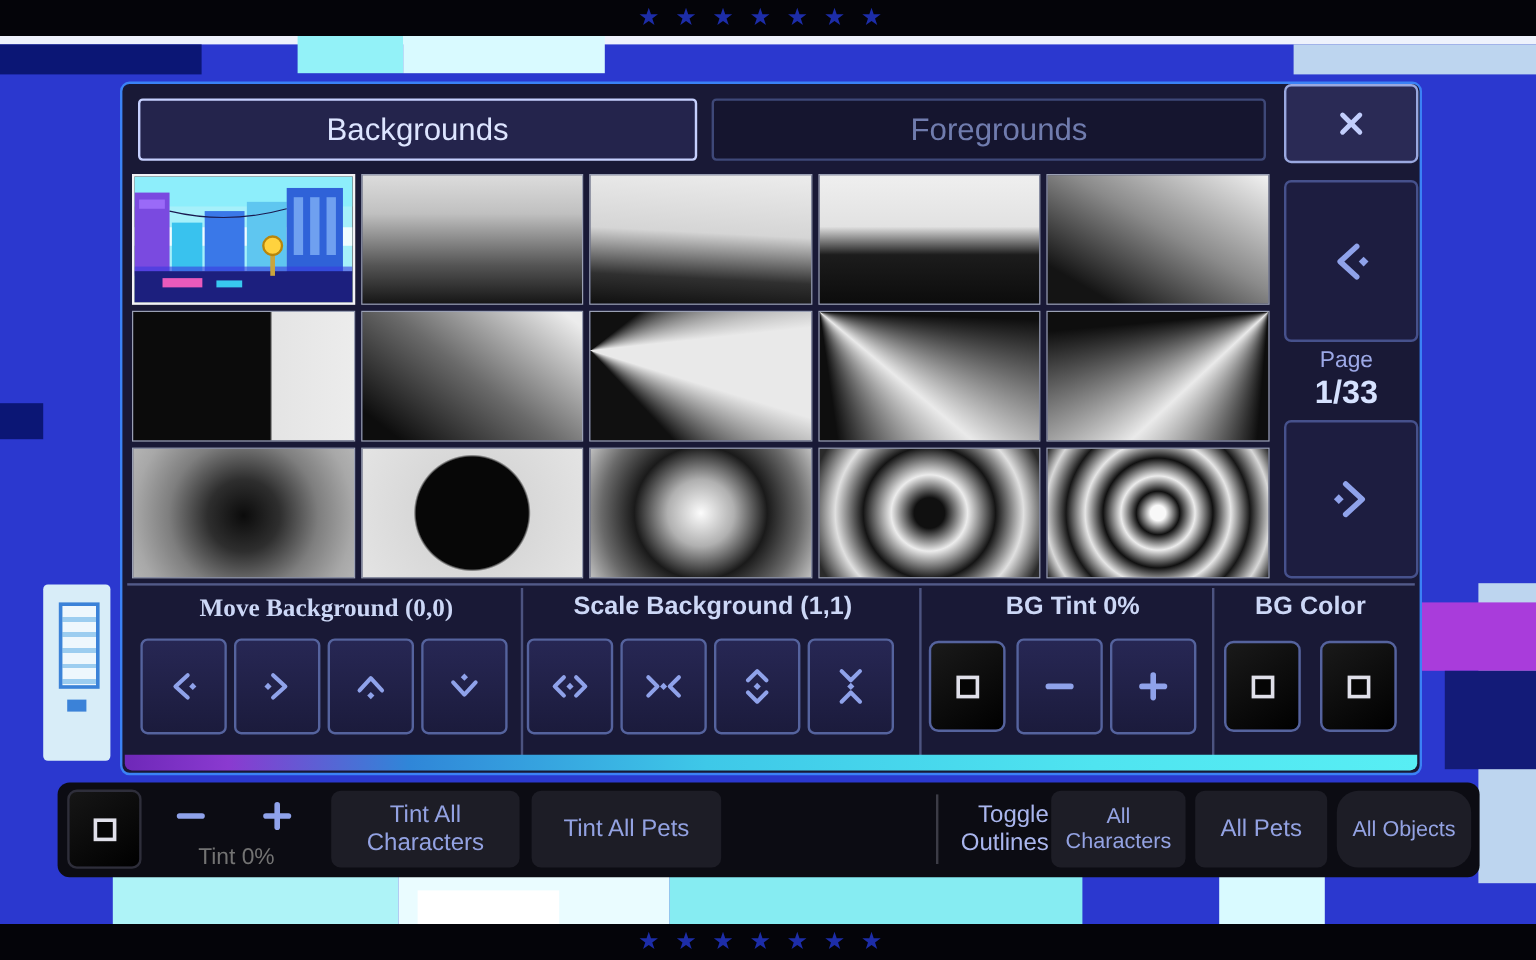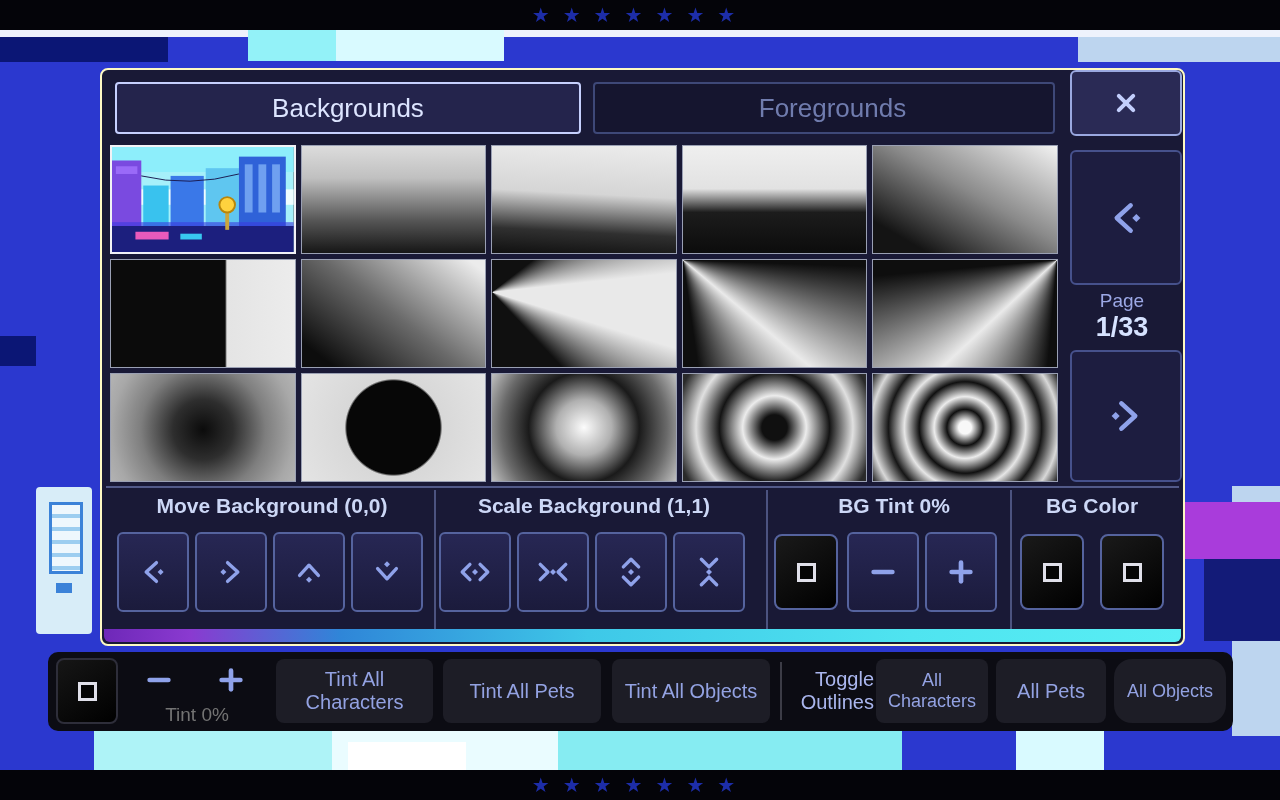--- a/index.html
+++ b/index.html
@@ -24,21 +24,21 @@
   .vending{position:absolute;left:36px;top:487px;width:56px;height:147px;background:#d8edf8;border-radius:4px;}
   .vend-screen{position:absolute;left:13px;top:15px;width:28px;height:66px;border:3px solid #3b82d8;
     background:repeating-linear-gradient(180deg,#eef7fd 0 9px,#9ccdf0 9px 13px);}
   .vend-slot{position:absolute;left:20px;top:96px;width:16px;height:10px;background:#3b82d8;}
   
   .border-bar{position:absolute;left:0;width:1280px;height:30px;background:#040409;text-align:center;}
   .border-bar.top{top:0;} .border-bar.bottom{top:770px;}
   .stars{display:inline-block;line-height:30px;font-size:20px;letter-spacing:13px;color:#1d2da8;}
   
   .dialog{position:absolute;left:100px;top:68px;width:1085px;height:578px;background:#191936;
-    border:2px solid #fef9c3;border-radius:8px;box-sizing:border-box;}
+    border:2px solid #3b82f6;border-radius:8px;box-sizing:border-box;}
   .tab{position:absolute;top:12px;height:52px;display:flex;align-items:center;justify-content:center;
     font-size:26px;border-radius:4px;cursor:pointer;background:#15152f;border:2px solid #3e4878;
     color:#707cae;box-sizing:border-box;padding:0;font-family:inherit;}
   #tab-bg{left:13px;width:466px;background:#24244c;border-color:#c6d0fe;color:#dde5ff;}
   #tab-fg{left:491px;width:462px;padding-left:17px;}
   .close-btn{position:absolute;left:968px;top:0px;width:112px;height:66px;background:#2a2a55;
     border:2px solid #9aa8e0;border-radius:6px;display:flex;align-items:center;justify-content:center;
     cursor:pointer;box-sizing:border-box;}
   .grid{position:absolute;left:8px;top:75px;width:948px;height:337px;display:grid;
     grid-template-columns:repeat(5,1fr);grid-template-rows:repeat(3,1fr);gap:5px;}
@@ -48,21 +48,21 @@
   .pager-btn{position:absolute;left:968px;width:112px;background:#1d1d40;border:2px solid #46518c;
     border-radius:6px;display:flex;align-items:center;justify-content:center;cursor:pointer;box-sizing:border-box;}
   #pager-prev{top:80px;height:135px;} #pager-next{top:280px;height:132px;}
   .page-label{position:absolute;left:960px;top:220px;width:120px;text-align:center;}
   .page-word{font-size:19px;color:#9ca8e6;}
   .page-num{font-size:27px;font-weight:bold;color:#d6e2ff;}
   .hline{position:absolute;left:4px;right:4px;top:416px;height:2px;background:rgba(140,155,220,0.5);}
   .vline{position:absolute;top:420px;height:140px;width:2px;background:rgba(140,155,220,0.45);}
   #vl1{left:332px;} #vl2{left:664px;} #vl3{left:908px;}
   .sec-label{position:absolute;top:424px;font-size:21px;font-weight:bold;color:#ccd7f6;text-align:center;}
-  #lbl-move{left:8px;width:324px;} #lbl-scale{left:336px;width:312px;}
+  #lbl-move{left:8px;width:324px;font-family:Liberation Serif, serif;} #lbl-scale{left:336px;width:312px;}
   #lbl-tint{left:664px;width:240px;padding-left:8px;} #lbl-color{left:910px;width:160px;}
   .ctl-btn{position:absolute;top:462px;width:72px;height:80px;display:flex;align-items:center;justify-content:center;
     background:linear-gradient(180deg,#272754,#1b1b3c);border:2px solid #55639e;border-radius:6px;
     cursor:pointer;box-sizing:border-box;padding:0;}
   .swatch-btn{position:absolute;top:464px;width:64px;height:76px;display:flex;align-items:center;justify-content:center;
     background:linear-gradient(145deg,#1a1a1a,#000);border:2px solid #55639e;border-radius:8px;
     cursor:pointer;box-sizing:border-box;}
   .swatch-inner{width:13px;height:13px;border:3px solid #e0e0ea;background:#050505;}
   .icon{display:block;width:34px;height:34px;color:#8fa2ea;}
   .icon.lg{width:46px;height:46px;}
@@ -318,21 +318,20 @@
           <svg viewBox="0 0 40 40">
             <line x1="9" y1="20" x2="31" y2="20" stroke="currentColor" stroke-width="5.5" stroke-linecap="round"></line>
             <line x1="20" y1="9" x2="20" y2="31" stroke="currentColor" stroke-width="5.5" stroke-linecap="round"></line>
           </svg>
         </span>
     </button>
     <div class="mb-tint-label">Tint 0%</div>
 
     <button class="mb-btn" id="mb-b1">Tint All Characters</button>
     <button class="mb-btn" id="mb-b2">Tint All Pets</button>
-    <button class="mb-btn" id="mb-b3">Tint All Objects</button>
 
     <div class="mb-div"></div>
     <div class="mb-toggle">Toggle Outlines</div>
 
     <button class="mb-btn" id="mb-b4">All Characters</button>
     <button class="mb-btn" id="mb-b5">All Pets</button>
     <button class="mb-btn" id="mb-b6">All Objects</button>
   </div>
 
 </div>

